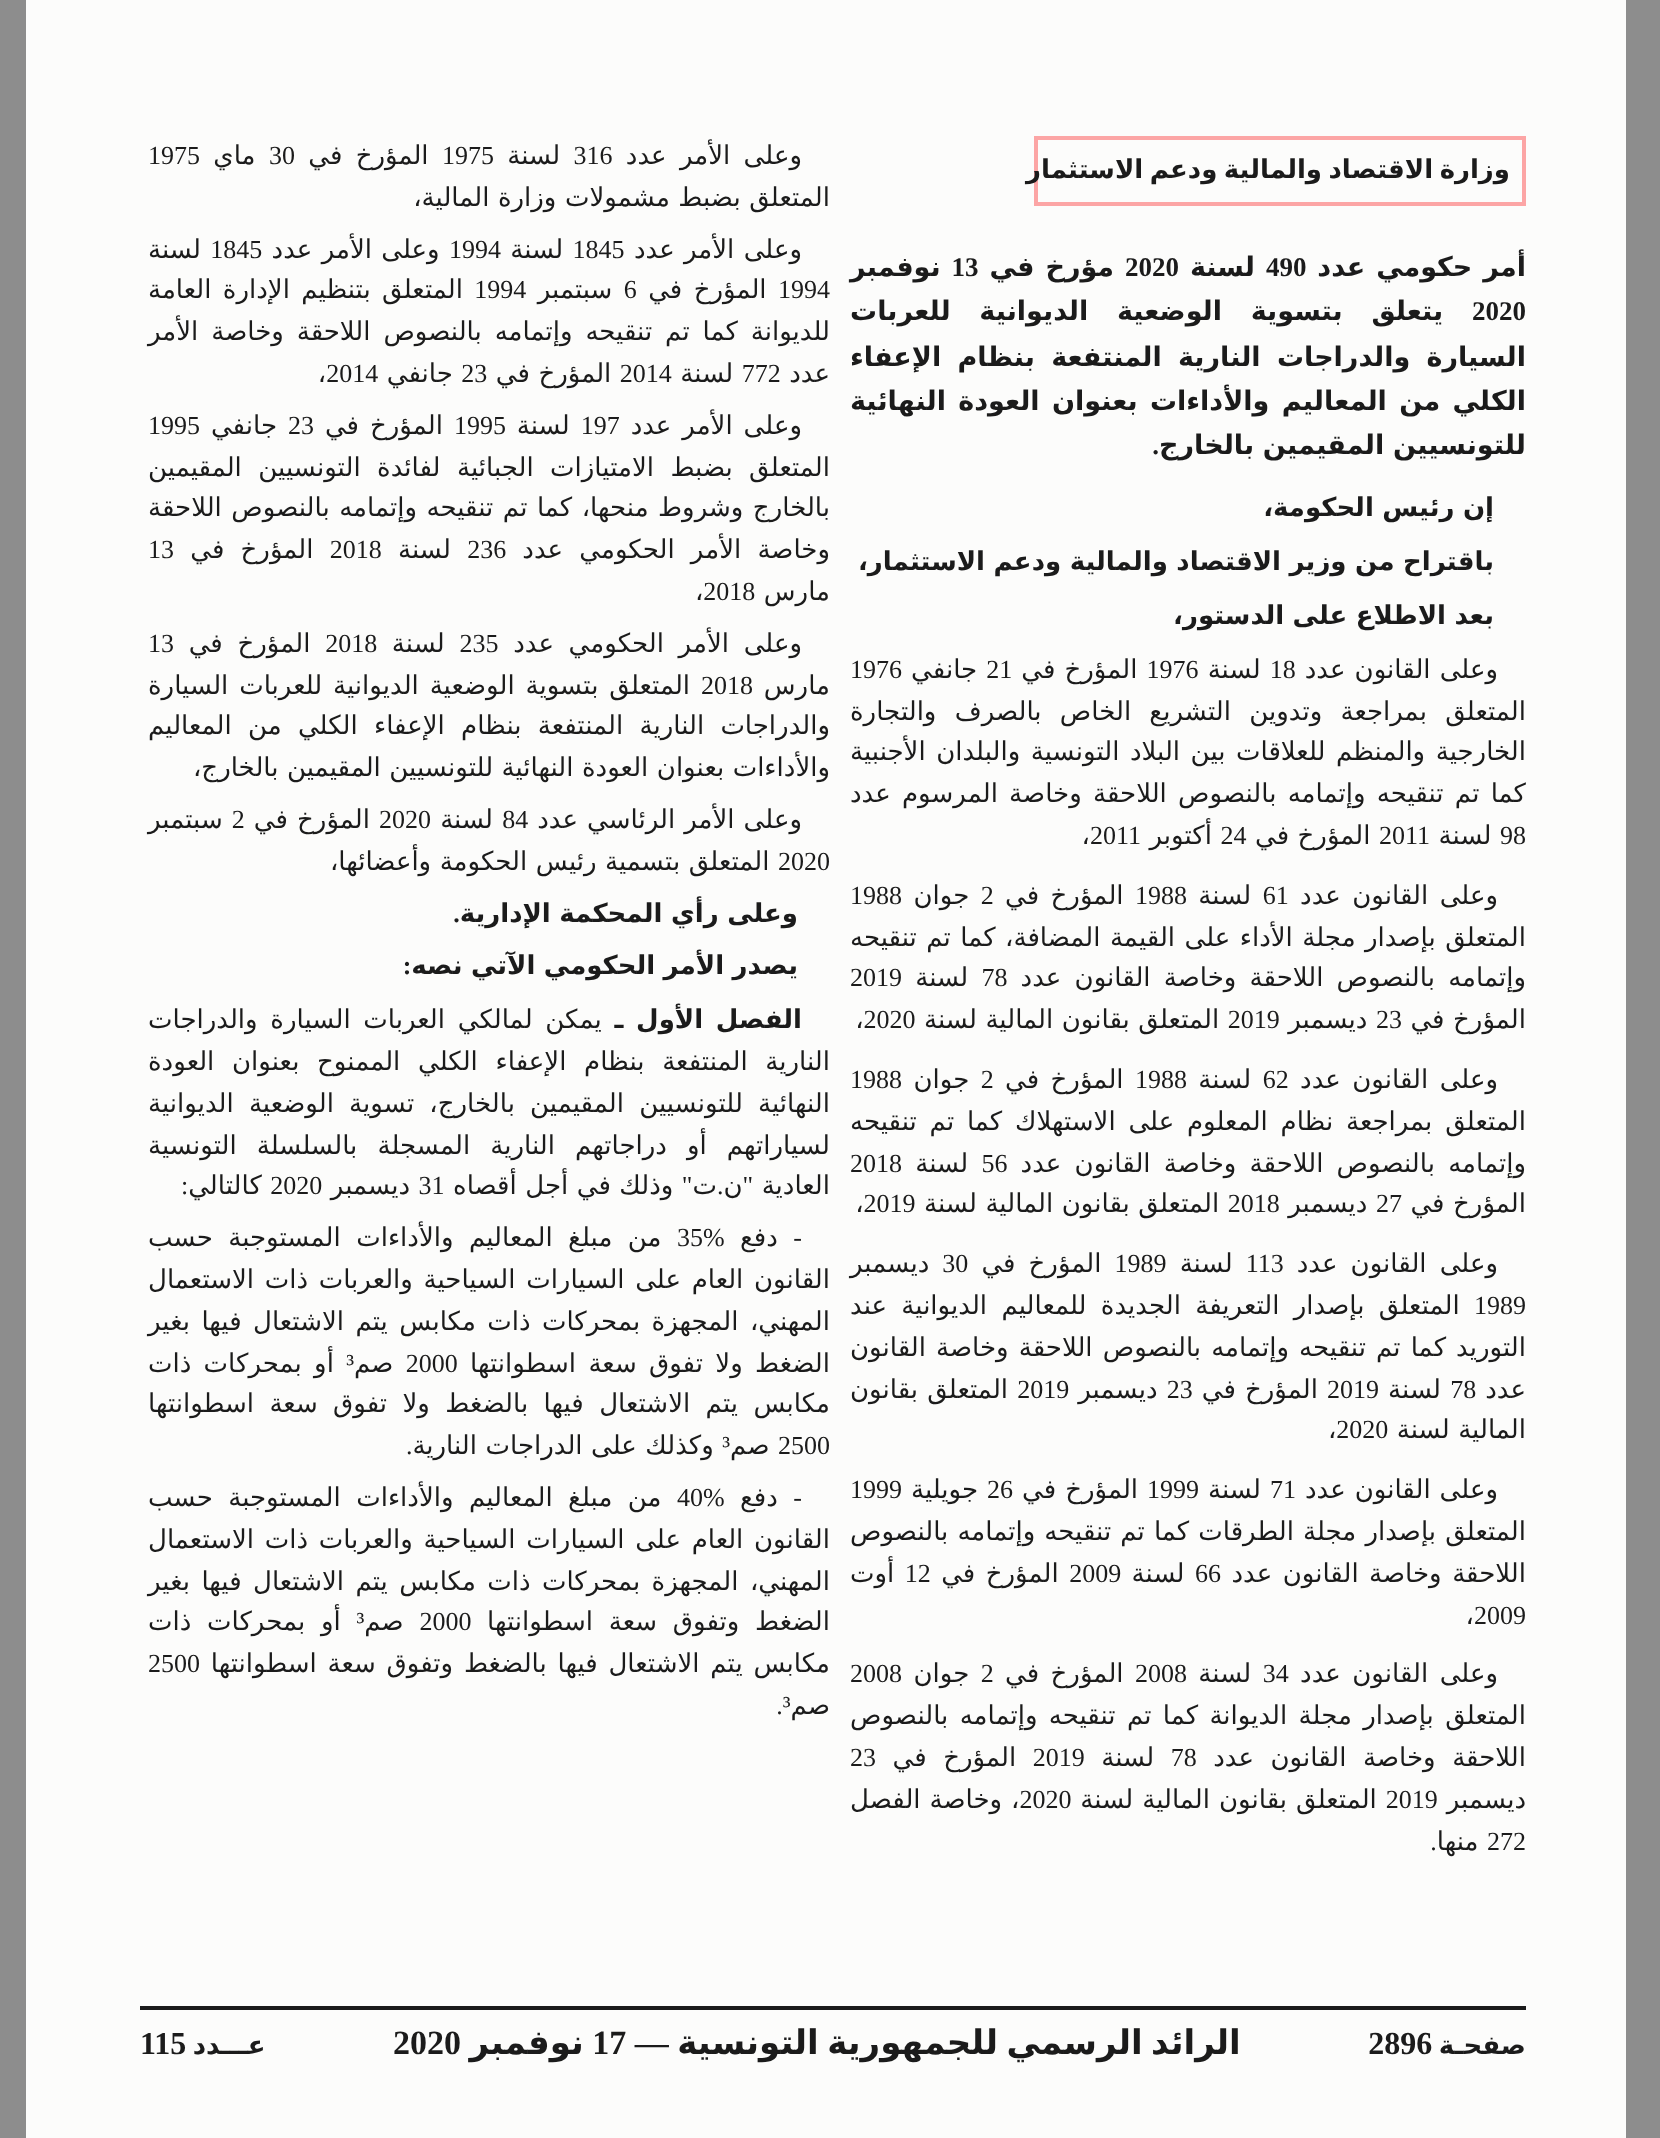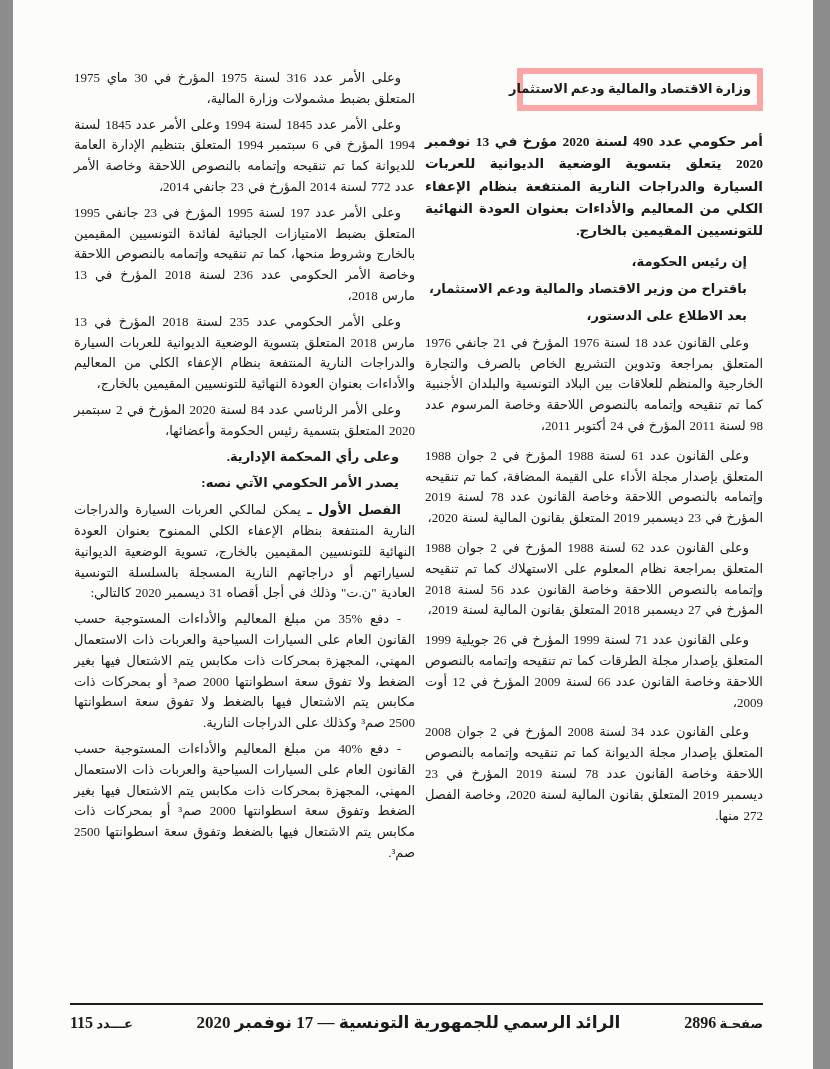--- a/index.html
+++ b/index.html
@@ -32,21 +32,21 @@
     margin: 0 0 6px 0;
     text-align: justify;
     direction: rtl;
     font-size: 13px;
     line-height: 20.8px;
     text-indent: 14px;
     word-spacing: 1px;
     font-family: "Liberation Serif", "DejaVu Sans", sans-serif;
   }
   .ministry-box {
-    border: 6px solid #fca5a5;
+    border: 2px solid #fca5a5;
     width: 246px;
     box-sizing: border-box;
     padding: 7px 6px 8px 6px;
     margin: 8px 0 20px 0;
     text-align: center;
     font-weight: bold;
     font-size: 13px;
     white-space: nowrap;
   }
   .decree-title {
@@ -89,20 +89,21 @@
 
         <p class="decree-title">أمر حكومي عدد 490 لسنة 2020 مؤرخ في 13 نوفمبر 2020 يتعلق بتسوية الوضعية الديوانية للعربات السيارة والدراجات النارية المنتفعة بنظام الإعفاء الكلي من المعاليم والأداءات بعنوان العودة النهائية للتونسيين المقيمين بالخارج.</p>
 
         <p class="intro">إن رئيس الحكومة،</p>
         <p class="intro">باقتراح من وزير الاقتصاد والمالية ودعم الاستثمار،</p>
         <p class="intro">بعد الاطلاع على الدستور،</p>
 
         <p class="visa">وعلى القانون عدد 18 لسنة 1976 المؤرخ في 21 جانفي 1976 المتعلق بمراجعة وتدوين التشريع الخاص بالصرف والتجارة الخارجية والمنظم للعلاقات بين البلاد التونسية والبلدان الأجنبية كما تم تنقيحه وإتمامه بالنصوص اللاحقة وخاصة المرسوم عدد 98 لسنة 2011 المؤرخ في 24 أكتوبر 2011،</p>
         <p class="visa">وعلى القانون عدد 61 لسنة 1988 المؤرخ في 2 جوان 1988 المتعلق بإصدار مجلة الأداء على القيمة المضافة، كما تم تنقيحه وإتمامه بالنصوص اللاحقة وخاصة القانون عدد 78 لسنة 2019 المؤرخ في 23 ديسمبر 2019 المتعلق بقانون المالية لسنة 2020،</p>
         <p class="visa">وعلى القانون عدد 62 لسنة 1988 المؤرخ في 2 جوان 1988 المتعلق بمراجعة نظام المعلوم على الاستهلاك كما تم تنقيحه وإتمامه بالنصوص اللاحقة وخاصة القانون عدد 56 لسنة 2018 المؤرخ في 27 ديسمبر 2018 المتعلق بقانون المالية لسنة 2019،</p>
+        <p class="visa">وعلى القانون عدد 113 لسنة 1989 المؤرخ في 30 ديسمبر 1989 المتعلق بإصدار التعريفة الجديدة للمعاليم الديوانية عند التوريد كما تم تنقيحه وإتمامه بالنصوص اللاحقة وخاصة القانون عدد 78 لسنة 2019 المؤرخ في 23 ديسمبر 2019 المتعلق بقانون المالية لسنة 2020،</p>
         <p class="visa">وعلى القانون عدد 71 لسنة 1999 المؤرخ في 26 جويلية 1999 المتعلق بإصدار مجلة الطرقات كما تم تنقيحه وإتمامه بالنصوص اللاحقة وخاصة القانون عدد 66 لسنة 2009 المؤرخ في 12 أوت 2009،</p>
         <p class="visa">وعلى القانون عدد 34 لسنة 2008 المؤرخ في 2 جوان 2008 المتعلق بإصدار مجلة الديوانة كما تم تنقيحه وإتمامه بالنصوص اللاحقة وخاصة القانون عدد 78 لسنة 2019 المؤرخ في 23 ديسمبر 2019 المتعلق بقانون المالية لسنة 2020، وخاصة الفصل 272 منها.</p>
       </section>
 
       <section class="col col-left">
         <p class="visa">وعلى الأمر عدد 316 لسنة 1975 المؤرخ في 30 ماي 1975 المتعلق بضبط مشمولات وزارة المالية،</p>
         <p class="visa">وعلى الأمر عدد 1845 لسنة 1994 وعلى الأمر عدد 1845 لسنة 1994 المؤرخ في 6 سبتمبر 1994 المتعلق بتنظيم الإدارة العامة للديوانة كما تم تنقيحه وإتمامه بالنصوص اللاحقة وخاصة الأمر عدد 772 لسنة 2014 المؤرخ في 23 جانفي 2014،</p>
         <p class="visa">وعلى الأمر عدد 197 لسنة 1995 المؤرخ في 23 جانفي 1995 المتعلق بضبط الامتيازات الجبائية لفائدة التونسيين المقيمين بالخارج وشروط منحها، كما تم تنقيحه وإتمامه بالنصوص اللاحقة وخاصة الأمر الحكومي عدد 236 لسنة 2018 المؤرخ في 13 مارس 2018،</p>
         <p class="visa">وعلى الأمر الحكومي عدد 235 لسنة 2018 المؤرخ في 13 مارس 2018 المتعلق بتسوية الوضعية الديوانية للعربات السيارة والدراجات النارية المنتفعة بنظام الإعفاء الكلي من المعاليم والأداءات بعنوان العودة النهائية للتونسيين المقيمين بالخارج،</p>
         <p class="visa">وعلى الأمر الرئاسي عدد 84 لسنة 2020 المؤرخ في 2 سبتمبر 2020 المتعلق بتسمية رئيس الحكومة وأعضائها،</p>

